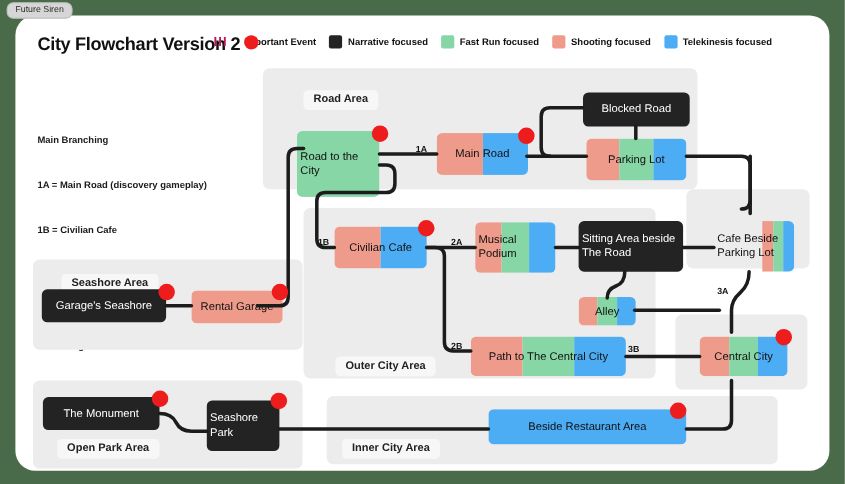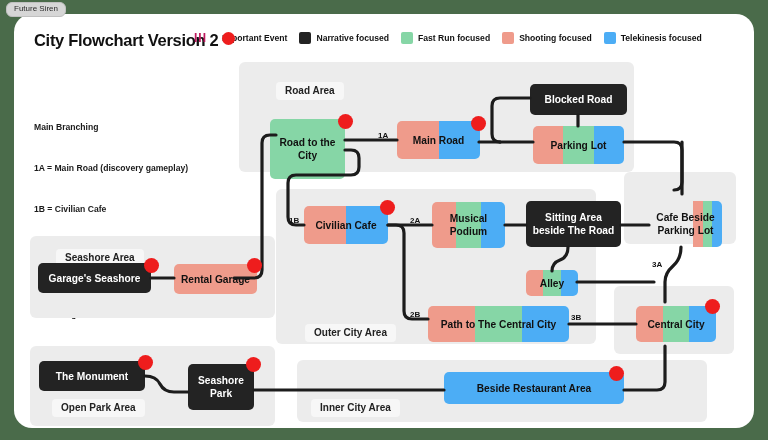--- a/index.html
+++ b/index.html
@@ -65,22 +65,22 @@
   
   .node{
     position:absolute;border-radius:5px;overflow:hidden;
     display:flex;align-items:stretch;
     box-sizing:border-box;
   }
   .node .band{flex:1 1 0;}
   .node .txt{
     position:absolute;left:0;top:0;right:0;bottom:0;
     display:flex;align-items:center;justify-content:center;
-    font-size:10.2px;font-weight:bold;color:#111;
-    text-align:center;line-height:13px;padding:0 3px;
+    font-size:10.2px;font-weight:normal;color:#111;
+    text-align:left;line-height:13px;padding:0 3px;
     box-sizing:border-box;
   }
   .node.dark{background:#232323;}
   .node.dark .txt{color:#fff;}
 
   .dot{
     position:absolute;width:15px;height:15px;border-radius:50%;
     background:#ee1d1d;z-index:14;
   }
 

